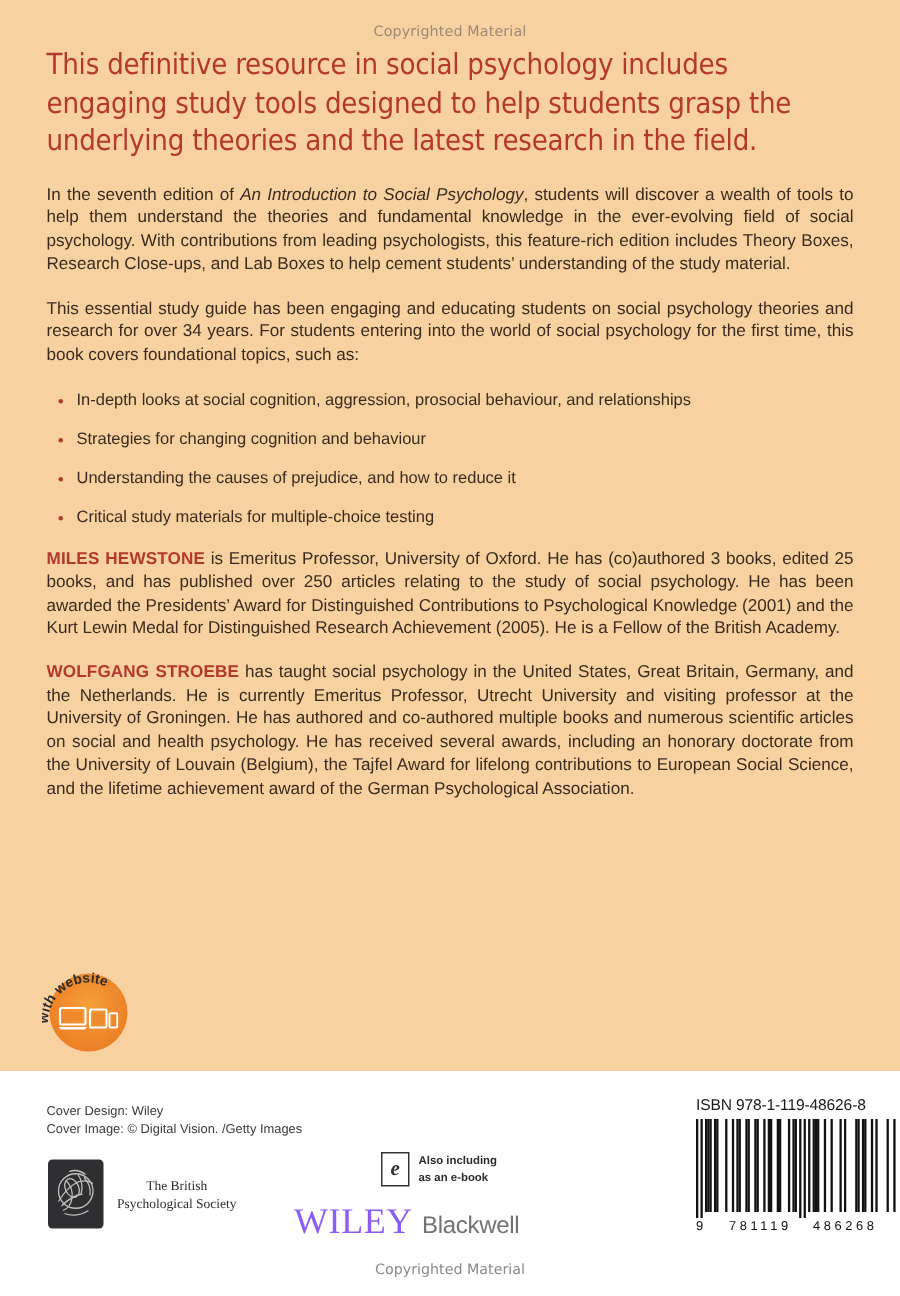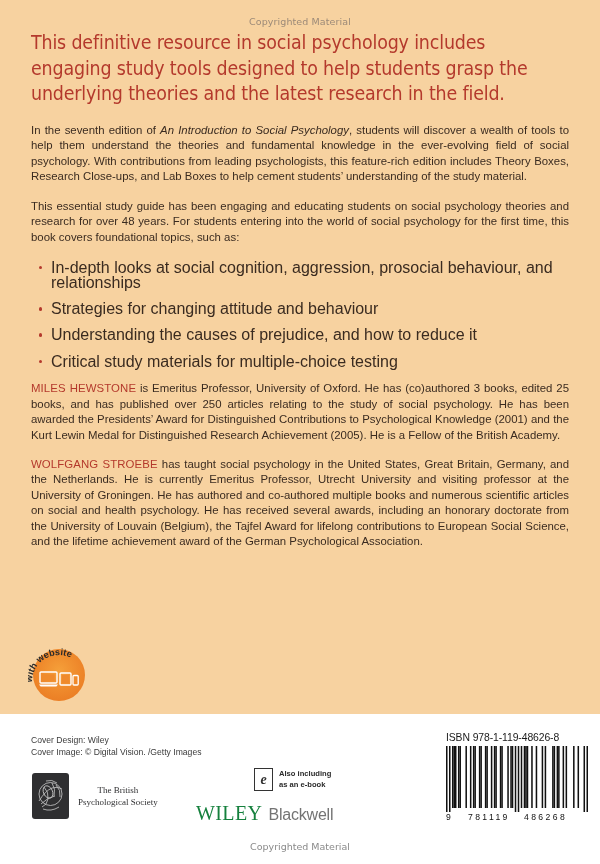--- a/index.html
+++ b/index.html
@@ -67,21 +67,21 @@
   .body-p em { font-style: italic; }
 
   .bullets {
     list-style: none;
     margin: 2px 0 12px 0;
     padding: 0;
   }
   .bullets li {
     position: relative;
     color: #3a2b20;
-    font-size: 16px;
+    font-size: 11px;
     line-height: 15.6px;
     padding-left: 20px;
     margin-bottom: 10.5px;
   }
   .bullets li::before {
     content: "";
     position: absolute;
     left: 8px;
     top: 6px;
     width: 3.2px;
@@ -92,21 +92,21 @@
 
   .bio {
     color: #3a2b20;
     font-size: 11.4px;
     line-height: 15.6px;
     text-align: justify;
     margin-bottom: 13px;
   }
   .bio .author {
     color: #b4392c;
-    font-weight: normal;
+    font-weight: bold;
     letter-spacing: 0.1px;
   }
 
   
   .website-row {
     position: absolute;
     left: 28px;
     top: 640px;
     width: 520px;
     height: 70px;
@@ -218,36 +218,36 @@
 
   
   .wiley {
     position: absolute;
     left: 196px;
     top: 88px;
     white-space: nowrap;
   }
   .wiley-w {
     font-family: "Liberation Serif", serif;
-    font-size: 20px;
+    font-size: 24px;
     letter-spacing: 0.4px;
-    color: #15803d;
+    color: #8b5cf6;
   }
   .wiley-b {
     font-family: "Liberation Sans", sans-serif;
     font-size: 16px;
     color: #737373;
     margin-left: 6px;
     letter-spacing: -0.2px;
   }
 
   
   .barcode-block {
     position: absolute;
-    left: 434px;
+    left: 452px;
     top: 18px;
     width: 142px;
     padding-left: 12px;
   }
   .isbn-text {
     font-size: 10.4px;
     color: #1a1a1a;
     letter-spacing: -0.1px;
     margin-bottom: 3px;
   }
@@ -290,25 +290,25 @@
   <div class="copyright-top">Copyrighted Material</div>
 
   <div class="content">
 
     <div class="headline">This definitive resource in social psychology includes engaging study tools designed to help students grasp the underlying theories and the latest research in the field.</div>
 
     <p class="body-p">
       <span>In the seventh edition of </span><em>An Introduction to Social Psychology</em><span>, students will discover a wealth of tools to help them understand the theories and fundamental knowledge in the ever-evolving field of social psychology. With contributions from leading psychologists, this feature-rich edition includes Theory Boxes, Research Close-ups, and Lab Boxes to help cement students’ understanding of the study material.</span>
     </p>
 
-    <p class="body-p">This essential study guide has been engaging and educating students on social psychology theories and research for over 48 years. For students entering into the world of social psychology for the first time, this book covers foundational topics, such as:</p>
+    <p class="body-p">This essential study guide has been engaging and educating students on social psychology theories and research for over 34 years. For students entering into the world of social psychology for the first time, this book covers foundational topics, such as:</p>
 
     <ul class="bullets">
       <li>In-depth looks at social cognition, aggression, prosocial behaviour, and relationships</li>
-      <li>Strategies for changing attitude and behaviour</li>
+      <li>Strategies for changing cognition and behaviour</li>
       <li>Understanding the causes of prejudice, and how to reduce it</li>
       <li>Critical study materials for multiple-choice testing</li>
     </ul>
 
 
     <p class="bio">
       <span class="author">MILES HEWSTONE</span><span> is Emeritus Professor, University of Oxford. He has (co)authored 3 books, edited 25 books, and has published over 250 articles relating to the study of social psychology. He has been awarded the Presidents’ Award for Distinguished Contributions to Psychological Knowledge (2001) and the Kurt Lewin Medal for Distinguished Research Achievement (2005). He is a Fellow of the British Academy.</span>
     </p>
 
     <p class="bio">

